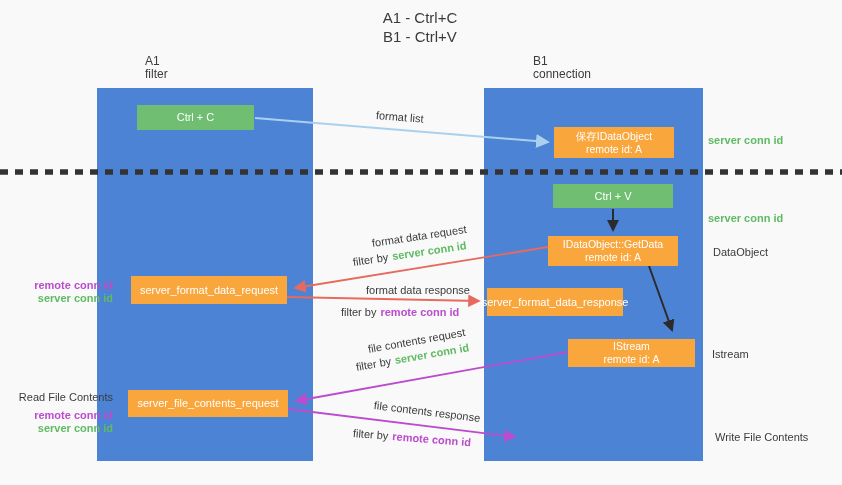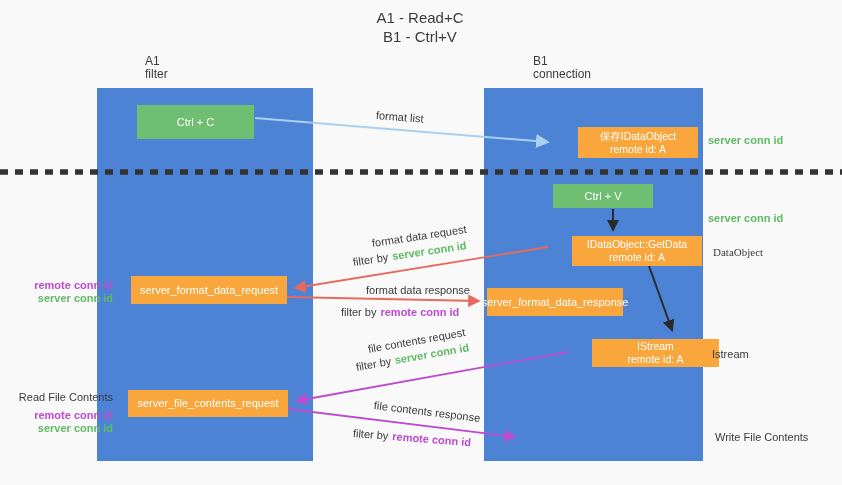--- a/index.html
+++ b/index.html
@@ -39,21 +39,21 @@
     align-items: center;
     justify-content: center;
     color: #ffffff;
     font-size: 11px;
     line-height: 13px;
     text-align: center;
     white-space: nowrap;
   }
   .green  { background: var(--node-green, #6fbe72); }
   .orange { background: var(--node-orange, #f9a63d); }
-  .small2 { font-size: 10.5px; margin-left: 24px; }
+  .small2 { font-size: 10.5px; }
   .lbl {
     font-size: 11px;
     color: var(--text-dark, #3b3b3b);
     white-space: nowrap;
   }
   .green-t  { color: var(--text-green, #5fba63); font-weight: bold; }
   .purple-t { color: var(--text-purple, #bb4ccd); font-weight: bold; }
   .rot { transform-origin: left center; }
   .right-align { text-align: right; line-height: 13px; }
   .pre { margin-right: 4px; }
@@ -103,37 +103,37 @@
     <line class="arrow-red" x1="548" y1="247" x2="295" y2="288" marker-end="url(#mRed)"></line>
     <line class="arrow-red" x1="287" y1="297" x2="479" y2="301" marker-end="url(#mRed)"></line>
     <line class="arrow-black" x1="649" y1="266" x2="672" y2="330" marker-end="url(#mBlk)"></line>
     <line class="arrow-magenta" x1="568" y1="352" x2="296" y2="401" marker-end="url(#mMag)"></line>
     <line class="arrow-magenta" x1="288" y1="409" x2="515" y2="437" marker-end="url(#mMag)"></line>
   </svg>
 
   <div class="layer-nodes">
 
     <div class="abs title">
-      <div>A1 - Read+C</div>
+      <div>A1 - Ctrl+C</div>
       <div>B1 - Ctrl+V</div>
     </div>
 
     <div class="abs col-header" style="left:145px;">
       <div>A1</div>
       <div>filter</div>
     </div>
     <div class="abs col-header" style="left:533px;">
       <div>B1</div>
       <div>connection</div>
     </div>
 
-    <div class="abs box green" style="left:137px; top:105px; width:117px; height:34px;">
+    <div class="abs box green" style="left:137px; top:105px; width:117px; height:25px;">
       <div>Ctrl + C</div>
     </div>
-    <div class="abs box green" style="left:553px; top:184px; width:100px; height:24px;">
+    <div class="abs box green" style="left:553px; top:184px; width:120px; height:24px;">
       <div>Ctrl + V</div>
     </div>
 
     <div class="abs box orange small2" style="left:554px; top:127px; width:120px; height:31px;">
       <div>保存IDataObject</div>
       <div>remote id: A</div>
     </div>
     <div class="abs box orange small2" style="left:548px; top:236px; width:130px; height:30px;">
       <div>IDataObject::GetData</div>
       <div>remote id: A</div>
@@ -148,21 +148,21 @@
     </div>
     <div class="abs box orange" style="left:487px; top:288px; width:136px; height:28px;">
       <div>server_format_data_response</div>
     </div>
     <div class="abs box orange" style="left:128px; top:390px; width:160px; height:27px;">
       <div>server_file_contents_request</div>
     </div>
 
     <div class="abs lbl green-t" style="left:708px; top:134px;">server conn id</div>
     <div class="abs lbl green-t" style="left:708px; top:212px;">server conn id</div>
-    <div class="abs lbl" style="left:713px; top:246px;font-family:Liberation Serif, serif;">DataObject</div>
+    <div class="abs lbl" style="left:713px; top:246px;">DataObject</div>
     <div class="abs lbl" style="left:712px; top:348px;">Istream</div>
     <div class="abs lbl" style="left:715px; top:431px;">Write File Contents</div>
 
     <div class="abs right-align" style="left:0px; top:279px; width:113px;">
       <div class="lbl purple-t">remote conn id</div>
       <div class="lbl green-t">server conn id</div>
     </div>
     <div class="abs lbl right-align" style="left:0px; top:391px; width:113px;">Read File Contents</div>
     <div class="abs right-align" style="left:0px; top:409px; width:113px;">
       <div class="lbl purple-t">remote conn id</div>

